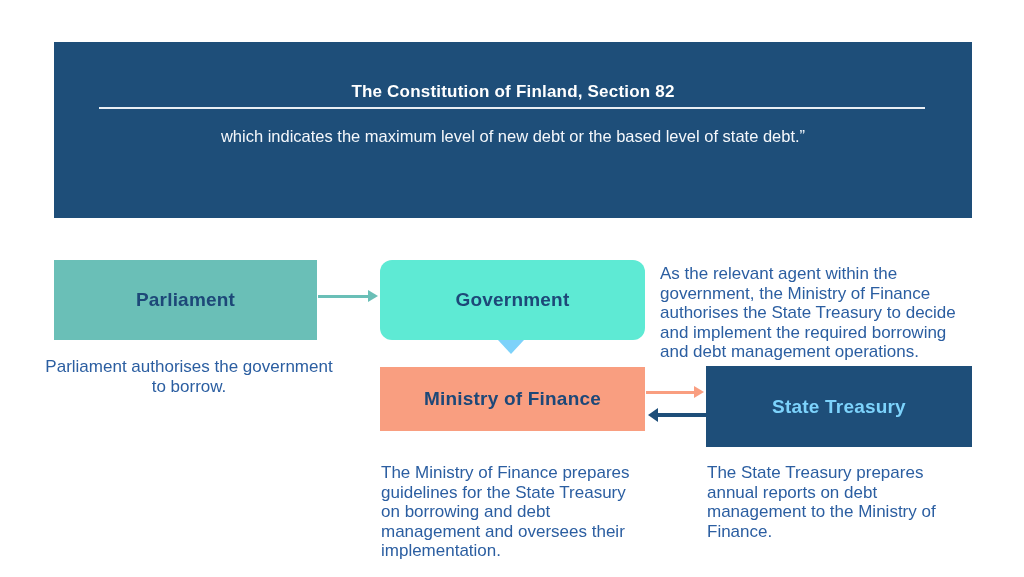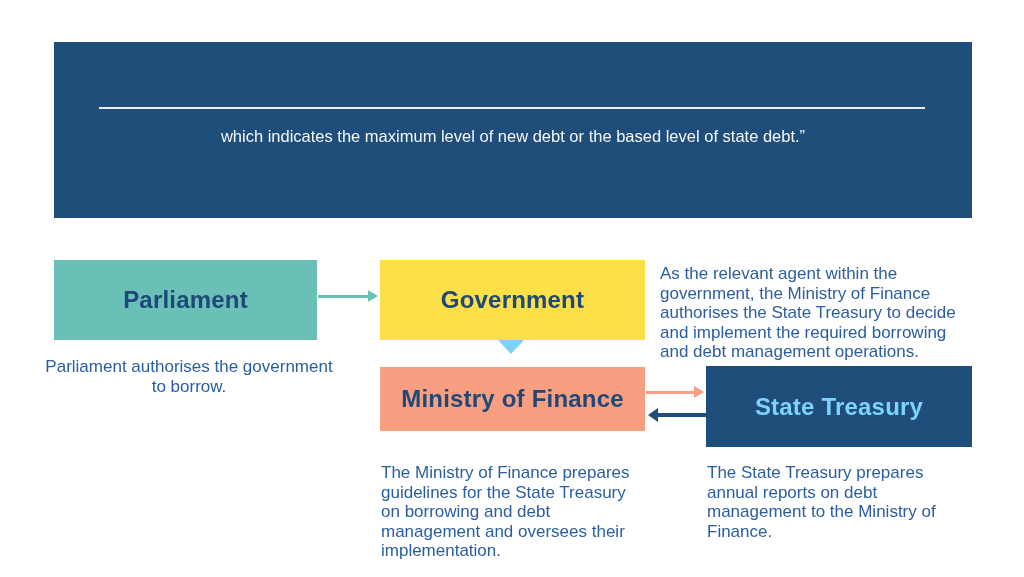--- a/index.html
+++ b/index.html
@@ -41,21 +41,21 @@
     font-size: 16.5px;
     line-height: 23.5px;
   }
   
   .node {
     position: absolute;
     display: flex;
     align-items: center;
     justify-content: center;
     font-weight: bold;
-    font-size: 24px;
+    font-size: 19px;
     letter-spacing: 0.2px;
   }
   .node-parliament { left: 54px;  top: 260px; width: 263px; height: 80px; color: #1d4878; }
   .node-government { left: 380px; top: 260px; width: 265px; height: 80px; color: #1d4878; }
   .node-ministry   { left: 380px; top: 367px; width: 265px; height: 64px; color: #1d4878; }
   .node-treasury   { left: 706px; top: 366px; width: 266px; height: 81px; color: #7dd3fc; }
   
   .gov-tail {
     position: absolute;
     left: 498px; top: 340px;
@@ -90,37 +90,38 @@
   .a3-head { left: 648px; top: 408px;
              border-top: 7px solid transparent; border-bottom: 7px solid transparent;
              border-right: 10px solid #1e4e79; }
 </style>
 </head>
 <body>
 
 <div class="canvas">
 
   <div class="header-panel">
+    <div class="header-title">The Constitution of Finland, Section 82</div>
     <div class="header-divider"></div>
     <div class="header-quote">
       <div>which indicates the maximum level of new debt or the based level of state debt.”</div>
     </div>
   </div>
 
   <div class="node node-parliament" style="background-color: rgb(106, 191, 183);">
     <span>Parliament</span>
   </div>
   <div class="caption caption-parliament">Parliament authorises the government to borrow.</div>
 
   <div>
     <div class="arrow-line a1-line"></div>
     <div class="arrow-head a1-head"></div>
   </div>
 
-  <div class="node node-government" style="background-color: #fde047;">
+  <div class="node node-government" style="background-color: #5eead4; border-radius: 12px;">
     <span>Government</span>
   </div>
   <div class="gov-tail"></div>
   <div class="caption caption-government">As the relevant agent within the government, the Ministry of Finance authorises the State Treasury to decide and implement the required borrowing and debt management operations.</div>
 
   <div class="node node-ministry" style="background-color: rgb(249, 158, 128);">
     <span>Ministry of Finance</span>
   </div>
   <div class="caption caption-ministry">The Ministry of Finance prepares guidelines for the State Treasury on borrowing and debt management and oversees their implementation.</div>
 

